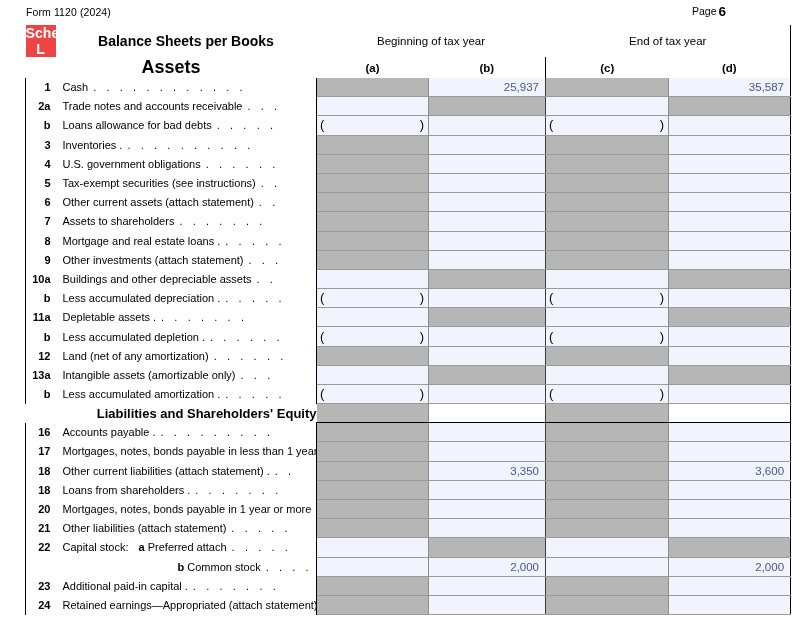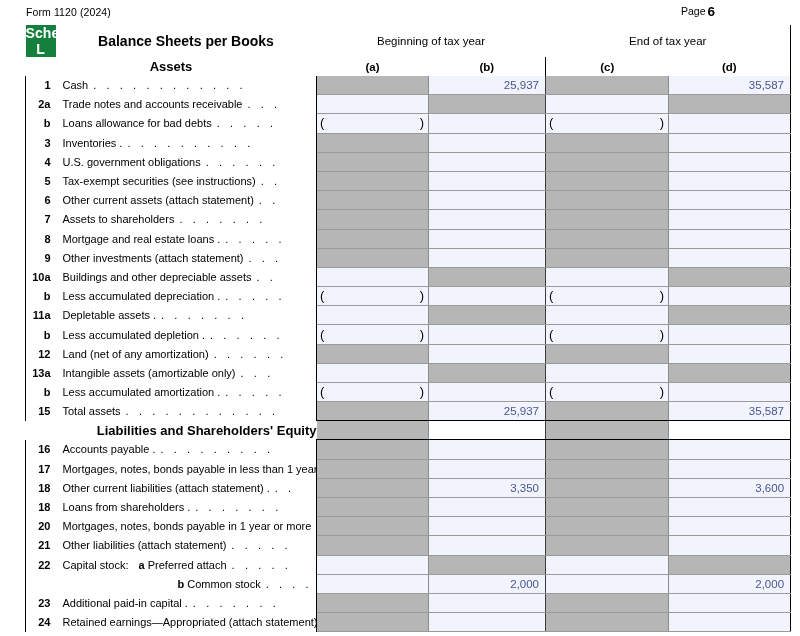--- a/index.html
+++ b/index.html
@@ -15,20 +15,21 @@
     overflow: hidden;
     position: relative;
   }
 
   
   .page-head {
     position: absolute;
     left: 0; top: 0;
     width: 727px;
     height: 25px;
+    padding-left: 11px;
   }
   .form-id {
     position: absolute;
     left: 26px; top: 6px;
     font-size: 10.5px;
     letter-spacing: 0.1px;
   }
   .page-no {
     position: absolute;
     right: 12px; top: 4px;
@@ -62,21 +63,21 @@
   col.c-num   { width: 30px;  }
   col.c-lab   { width: 261px; }
   col.c-a     { width: 112px; }
   col.c-b     { width: 117px; }
   col.c-c     { width: 123px; }
   col.c-d     { width: 122px; }
 
   
   .sched-band td { height: 20px; }
   .sched-tag {
-    background: #15803d;
+    background: #ef4444;
     color: #ffffff;
     font-weight: bold;
     font-size: 14px;
     text-align: center;
     letter-spacing: 0.1px;
     border-top: 1.6px solid #000;
     border-bottom: 1.6px solid #000;
     border-left: 1.6px solid #000;
   }
   .sched-title {
@@ -93,21 +94,21 @@
     border-top: 1.6px solid #000;
     border-bottom: 0.8px solid #000;
     border-right: 1.2px solid #000;
   }
   .yr-head.last { border-right: 1.2px solid #000; }
 
   
   .sub-band td { height: 19px; }
   .assets-title {
     font-weight: bold;
-    font-size: 13px;
+    font-size: 18px;
     text-align: center;
     border-bottom: 1.2px solid #000;
     border-right: 1.2px solid #000;
   }
   .col-letter {
     font-weight: bold;
     font-size: 11.5px;
     text-align: center;
     border-bottom: 0.8px solid #000;
     border-right: 0.8px solid #000;
@@ -376,28 +377,20 @@
           <span class="paren-l">(</span>
           <span class="paren-r">)</span>
         </td>
         <td class="mc divR"></td>
         <td class="mc hasparen">
           <span class="paren-l">(</span>
           <span class="paren-r">)</span>
         </td>
         <td class="mc edgeR"></td>
       </tr>
-      <tr class="drow">
-        <td class="num">15</td>
-        <td class="lab"><span>Total assets</span><span class="dots">. . . . . . . . . . . .</span></td>
-        <td class="mc shade topThick botThick"></td>
-        <td class="mc divR topThick botThick"><span>25,937</span></td>
-        <td class="mc shade topThick botThick"></td>
-        <td class="mc edgeR topThick botThick"><span>35,587</span></td>
-      </tr>
       <tr>
         <td class="liab-title" colspan="2">Liabilities and Shareholders' Equity</td>
         <td class="mc shade" style="border-top: 1.4px solid rgb(0, 0, 0); border-bottom: 1.2px solid rgb(0, 0, 0);"></td>
         <td class="mc plain divR" style="border-top: 1.4px solid rgb(0, 0, 0); border-bottom: 1.2px solid rgb(0, 0, 0);"></td>
         <td class="mc shade" style="border-top: 1.4px solid rgb(0, 0, 0); border-bottom: 1.2px solid rgb(0, 0, 0);"></td>
         <td class="mc plain edgeR" style="border-top: 1.4px solid rgb(0, 0, 0); border-bottom: 1.2px solid rgb(0, 0, 0);"></td>
       </tr>
       <tr class="drow">
         <td class="num">16</td>
         <td class="lab"><span>Accounts payable .</span><span class="dots">. . . . . . . . .</span></td>

